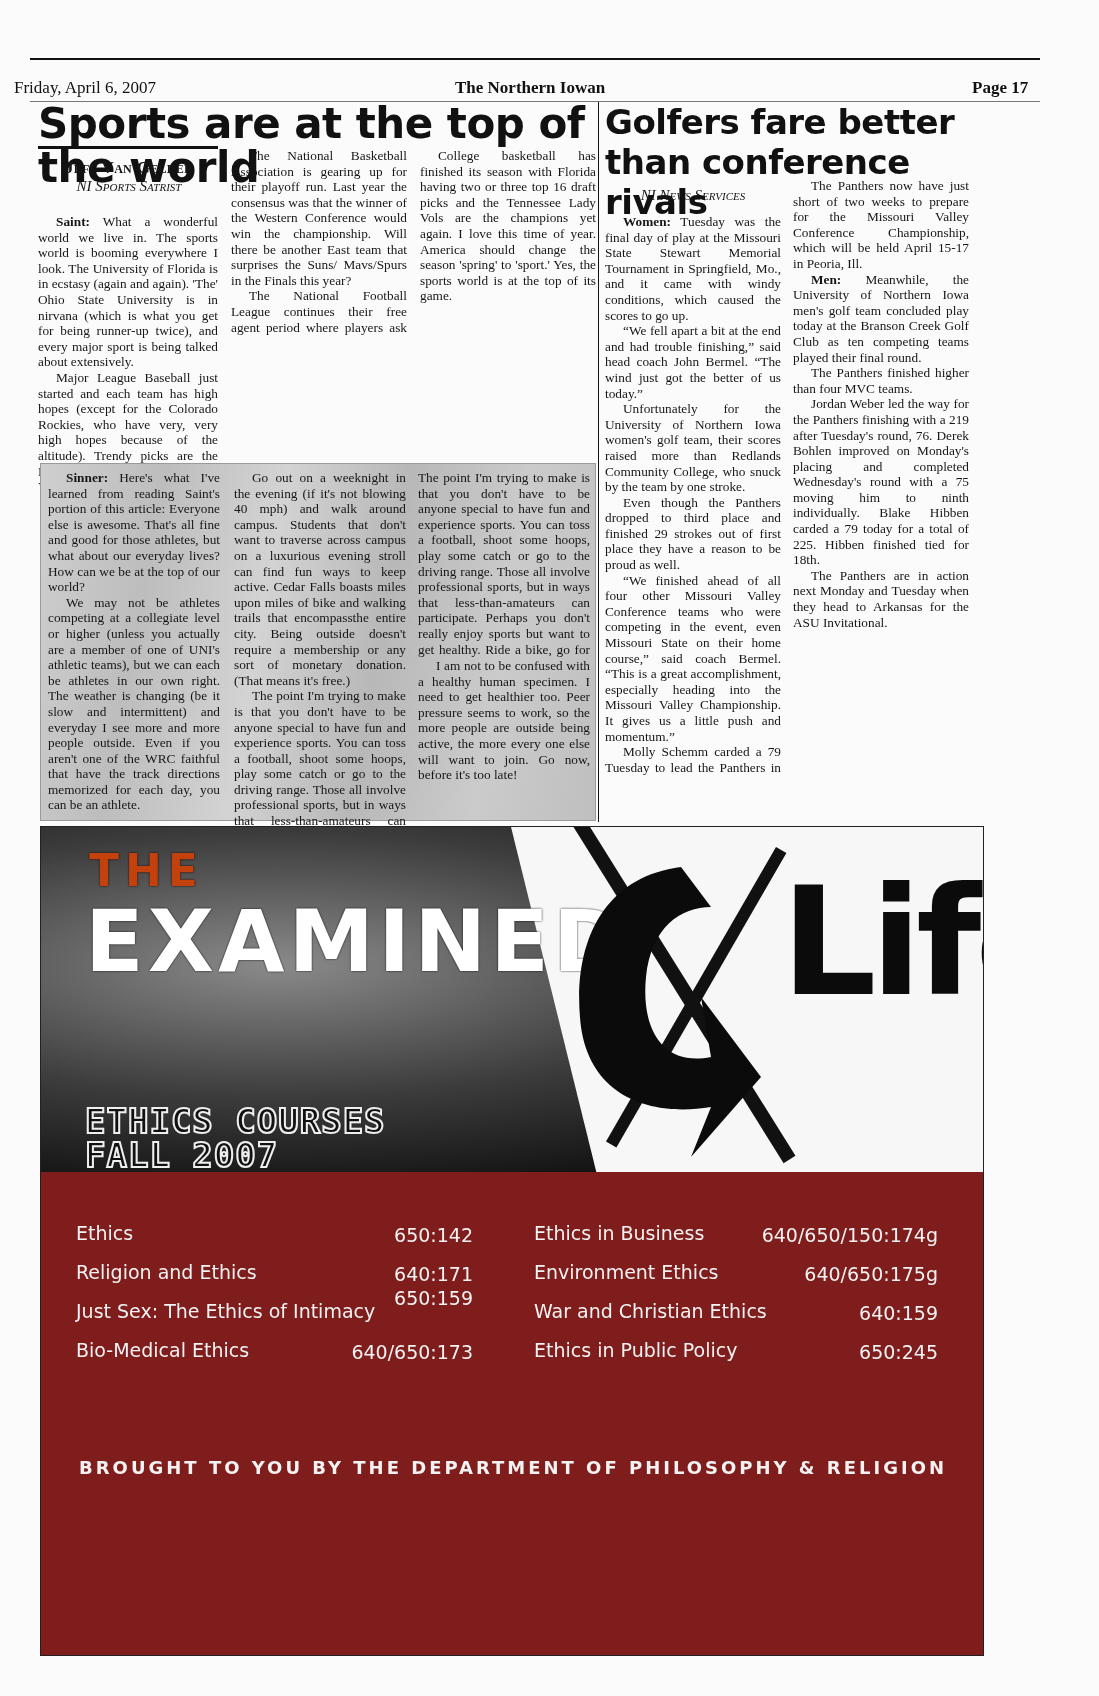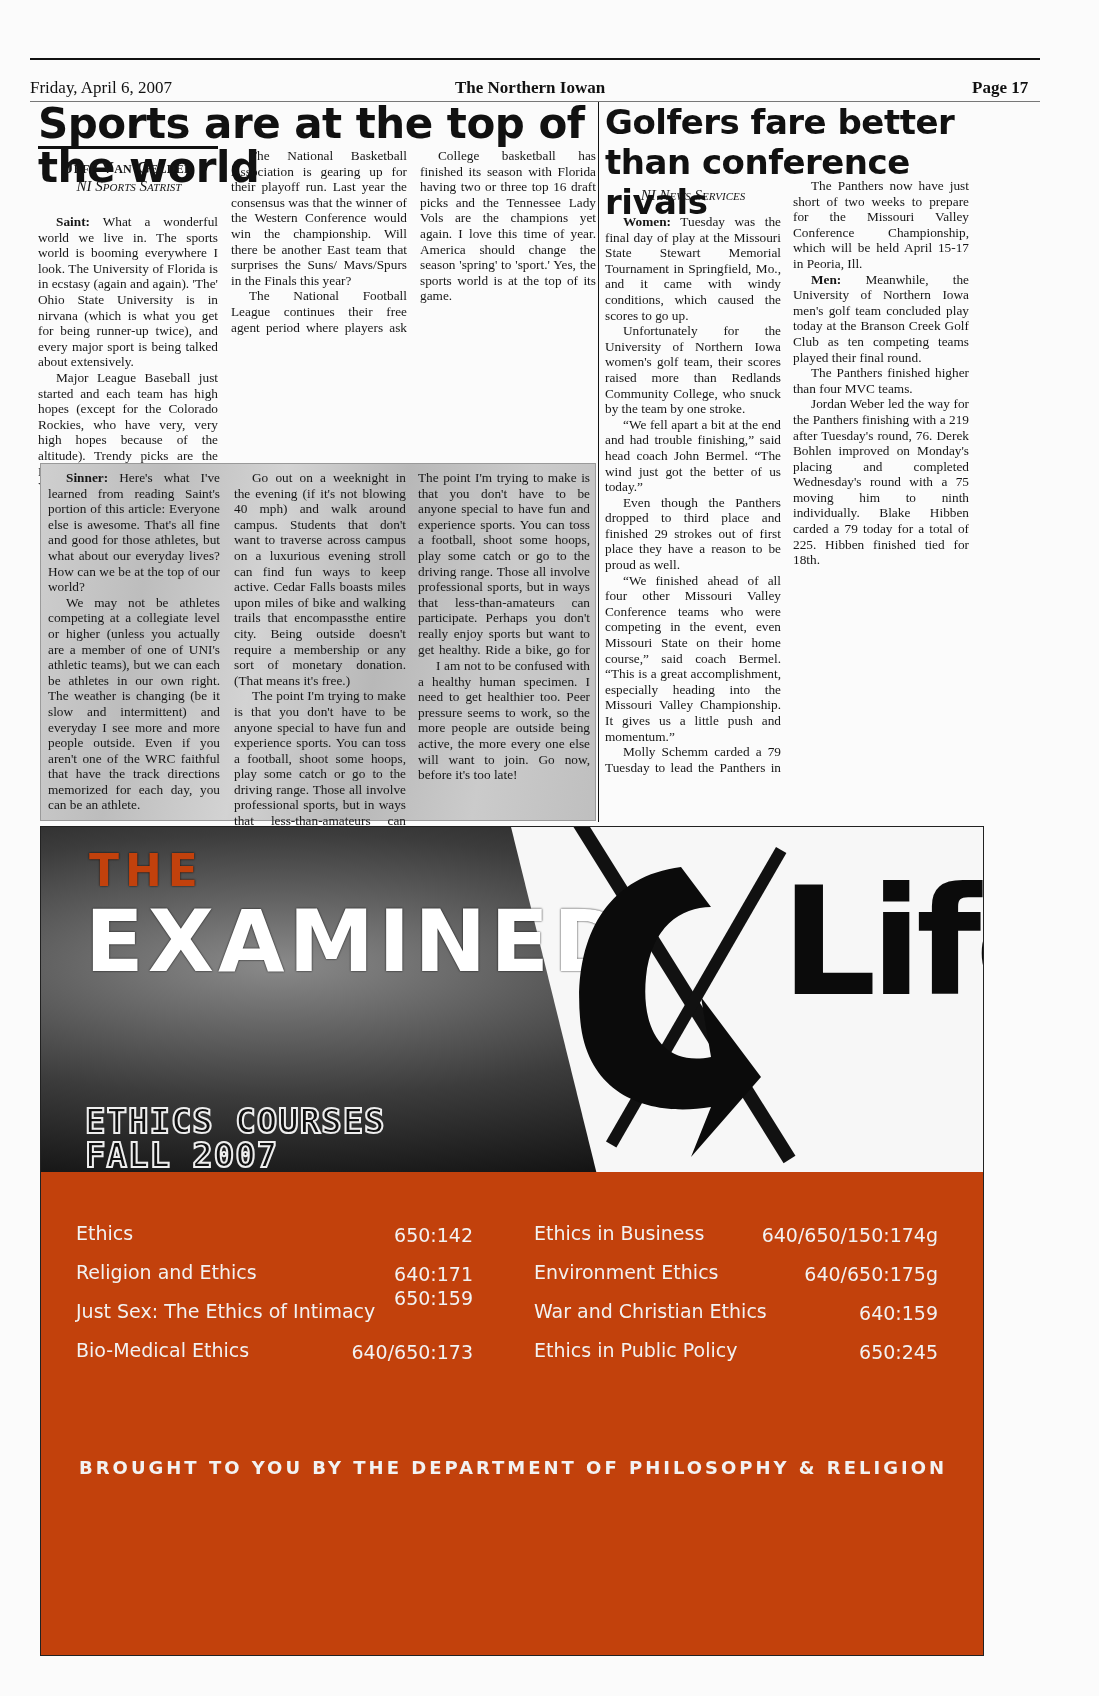--- a/index.html
+++ b/index.html
@@ -27,30 +27,30 @@
   .shaded { position: absolute; background: linear-gradient(100deg, #cfcfcf 0%, #bdbdbd 20%, #d3d3d3 40%, #b8b8b8 60%, #cbcbcb 80%, #bfbfbf 100%); border: 1px solid #9a9a9a; }
 
   
   .ad { position: absolute; left: 40px; top: 826px; width: 944px; height: 830px; background: #f5f5f5; border: 1px solid #222; overflow: hidden; }
   .ad-upper { position: absolute; left: 0; top: 0; width: 944px; height: 345px; background: radial-gradient(ellipse at 25% 40%, #8a8a8a 0%, #3c3c3c 45%, #101010 80%); }
   .ad-white-wedge { position: absolute; left: 470px; top: 0; width: 474px; height: 345px; background: #f7f7f7; clip-path: polygon(0 0, 100% 0, 100% 100%, 18% 100%); }
   .ad-stripe { position: absolute; background: #111; }
   .ad-big { position: absolute; color: #fff; font-family: "DejaVu Sans", "Liberation Sans", sans-serif; font-weight: bold; letter-spacing: 6px; text-shadow: 0 0 2px #000; }
   .ad-outline { position: absolute; font-family: "DejaVu Sans Mono", "Liberation Mono", monospace; font-weight: bold; color: #111; -webkit-text-stroke: 2px #eee; letter-spacing: 1px; line-height: 0.95; }
   .ad-life { position: absolute; font-family: "DejaVu Sans", "Liberation Sans", sans-serif; font-weight: bold; color: #0b0b0b; }
-  .ad-lower { position: absolute; left: 0; top: 345px; width: 944px; height: 485px; background: #c2410c; }
+  .ad-lower { position: absolute; left: 0; top: 345px; width: 944px; height: 485px; background: #7f1d1d; }
   .course { position: absolute; color: #f2f2f2; font-family: "DejaVu Sans", "Liberation Sans", sans-serif; font-size: 19px; }
   .course.code { text-align: right; }
   .ad-footer { position: absolute; left: 0; width: 944px; top: 940px; text-align: center; color: #f2f2f2; font-family: "DejaVu Sans", "Liberation Sans", sans-serif; font-weight: bold; font-size: 18px; letter-spacing: 3px; }
 </style>
 </head>
 <body>
 
 <div class="rule" style="left:30px; top:58px; width:1010px; height:2px;"></div>
-<div class="folio" style="left:30px;">Friday, April 6, 2007</div>
+<div class="folio" style="left:14px;">Friday, April 6, 2007</div>
 <div class="folio center" style="left:455px;">The Northern Iowan</div>
 <div class="folio right" style="left:972px;">Page 17</div>
 <div class="rule" style="left:30px; top:101px; width:1010px; height:1px; background:#777;"></div>
 
 <div class="headline" style="left:38px; top:102px; font-size:42px; width:560px;">Sports are at the top of the world</div>
 <div class="rule" style="left:38px; top:146px; width:180px; height:3px;"></div>
 
 <div class="byline" style="left:38px; top:158px; width:182px;">
   <div class="name">Jeff Van Gelder</div>
   <div class="title">NI Sports Satrist</div>
@@ -87,31 +87,32 @@
 <div class="rule" style="left:598px; top:102px; width:1px; height:720px;"></div>
 
 <div class="headline" style="left:605px; top:102px; font-size:34px; width:380px; line-height:40px;">Golfers fare better than conference rivals</div>
 
 <div class="byline" style="left:605px; top:186px; width:176px;">
   <div class="title">NI News Services</div>
 </div>
 
 <div class="col" style="left:605px; top:214px; width:176px;">
   <p><b>Women:</b><span> Tuesday was the final day of play at the Missouri State Stewart Memorial Tournament in Springfield, Mo., and it came with windy conditions, which caused the scores to go up.</span></p>
+  <p>“We fell apart a bit at the end and had trouble finishing,” said head coach John Bermel. “The wind just got the better of us today.”</p>
   <p>Unfortunately for the University of Northern Iowa women's golf team, their scores raised more than Redlands Community College, who snuck by the team by one stroke.</p>
-  <p>“We fell apart a bit at the end and had trouble finishing,” said head coach John Bermel. “The wind just got the better of us today.”</p>
   <p>Even though the Panthers dropped to third place and finished 29 strokes out of first place they have a reason to be proud as well.</p>
   <p>“We finished ahead of all four other Missouri Valley Conference teams who were competing in the event, even Missouri State on their home course,” said coach Bermel. “This is a great accomplishment, especially heading into the Missouri Valley Championship. It gives us a little push and momentum.”</p>
   <p style="height:32px; overflow:hidden;">Molly Schemm carded a 79 Tuesday to lead the Panthers in scoring. She finished tied for fifth, which was a slight drop from her third place spot yesterday. Emily Heseman finished second on the team with an 83.</p>
 </div>
 <div class="col" style="left:793px; top:178px; width:176px;">
   <p>The Panthers now have just short of two weeks to prepare for the Missouri Valley Conference Championship, which will be held April 15-17 in Peoria, Ill.</p>
   <p><b>Men:</b><span> Meanwhile, the University of Northern Iowa men's golf team concluded play today at the Branson Creek Golf Club as ten competing teams played their final round.</span></p>
   <p>The Panthers finished higher than four MVC teams.</p>
   <p>Jordan Weber led the way for the Panthers finishing with a 219 after Tuesday's round, 76. Derek Bohlen improved on Monday's placing and completed Wednesday's round with a 75 moving him to ninth individually. Blake Hibben carded a 79 today for a total of 225. Hibben finished tied for 18th.</p>
+  <p>The Panthers are in action next Monday and Tuesday when they head to Arkansas for the ASU Invitational.</p>
 </div>
 
 <div class="ad">
   <div class="ad-upper"></div>
   <div class="ad-white-wedge"></div>
   <div class="ad-stripe" style="left:520px; top:-20px; width:14px; height:420px; transform:rotate(-32deg); transform-origin:top left;"></div>
   <div class="ad-stripe" style="left:735px; top:20px; width:12px; height:340px; transform:rotate(30deg); transform-origin:top left;"></div>
 
   <div class="ad-big" style="left:48px; top:18px; font-size:44px; color:#c2410c;">THE</div>
   <div class="ad-big" style="left:44px; top:64px; font-size:86px; letter-spacing:4px;">EXAMINED</div>

